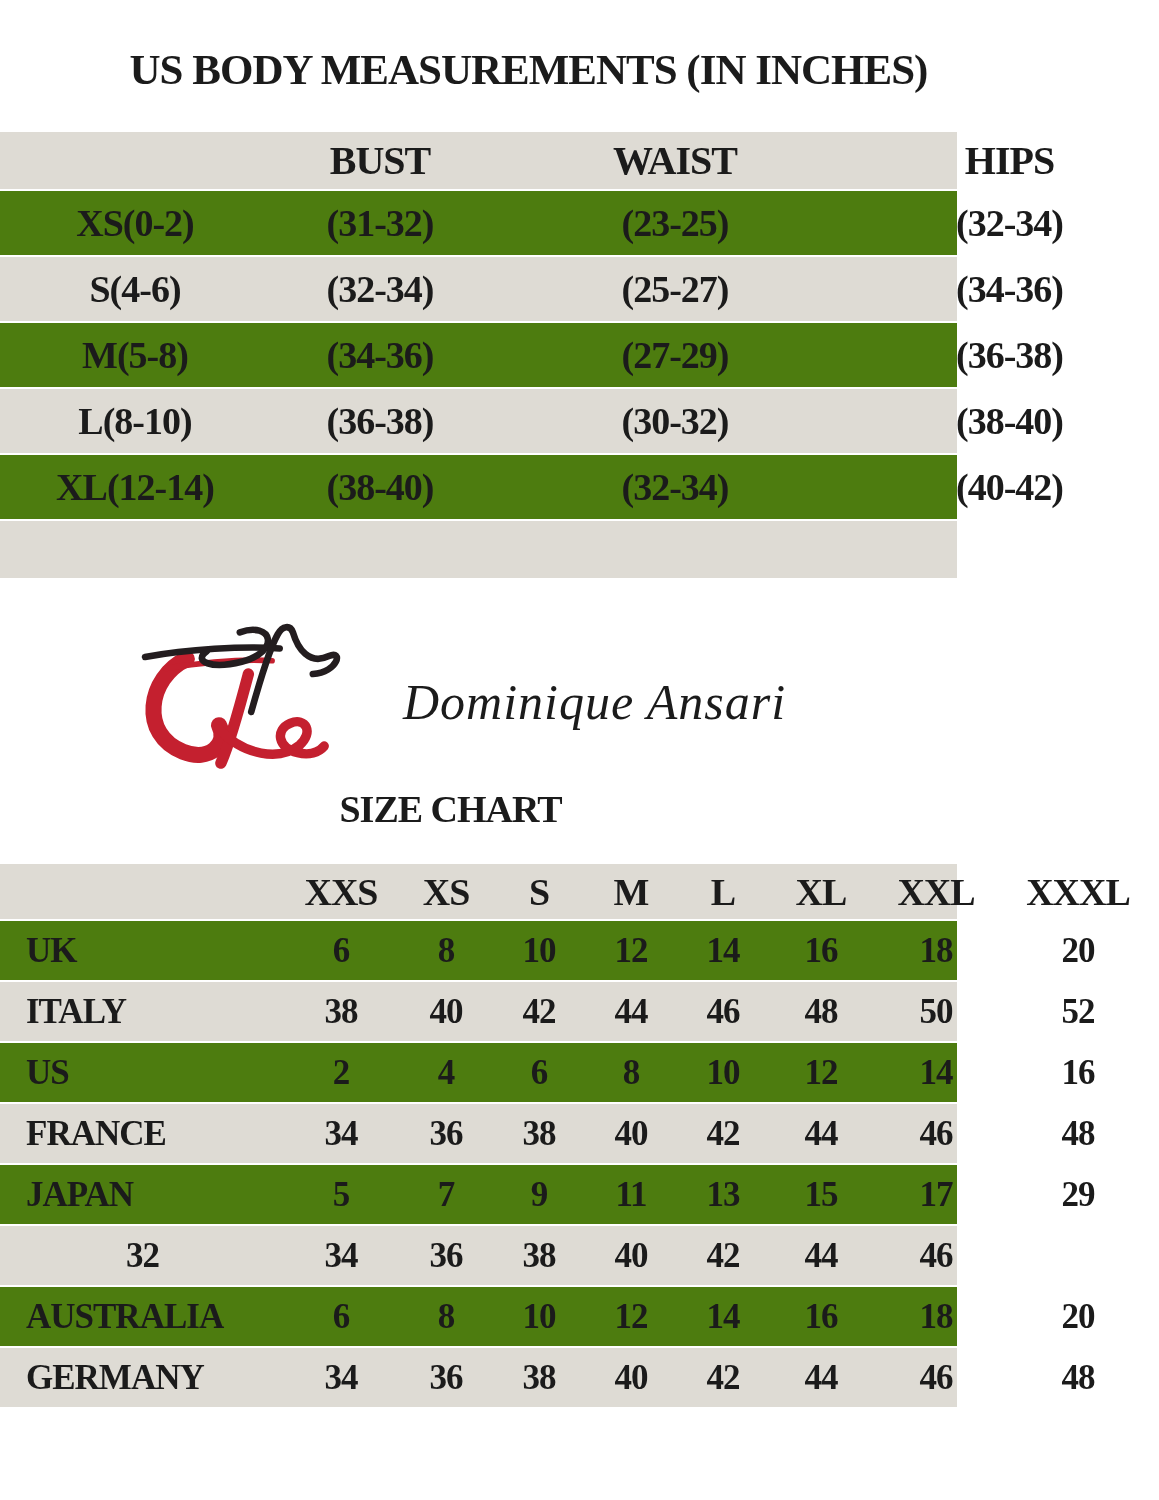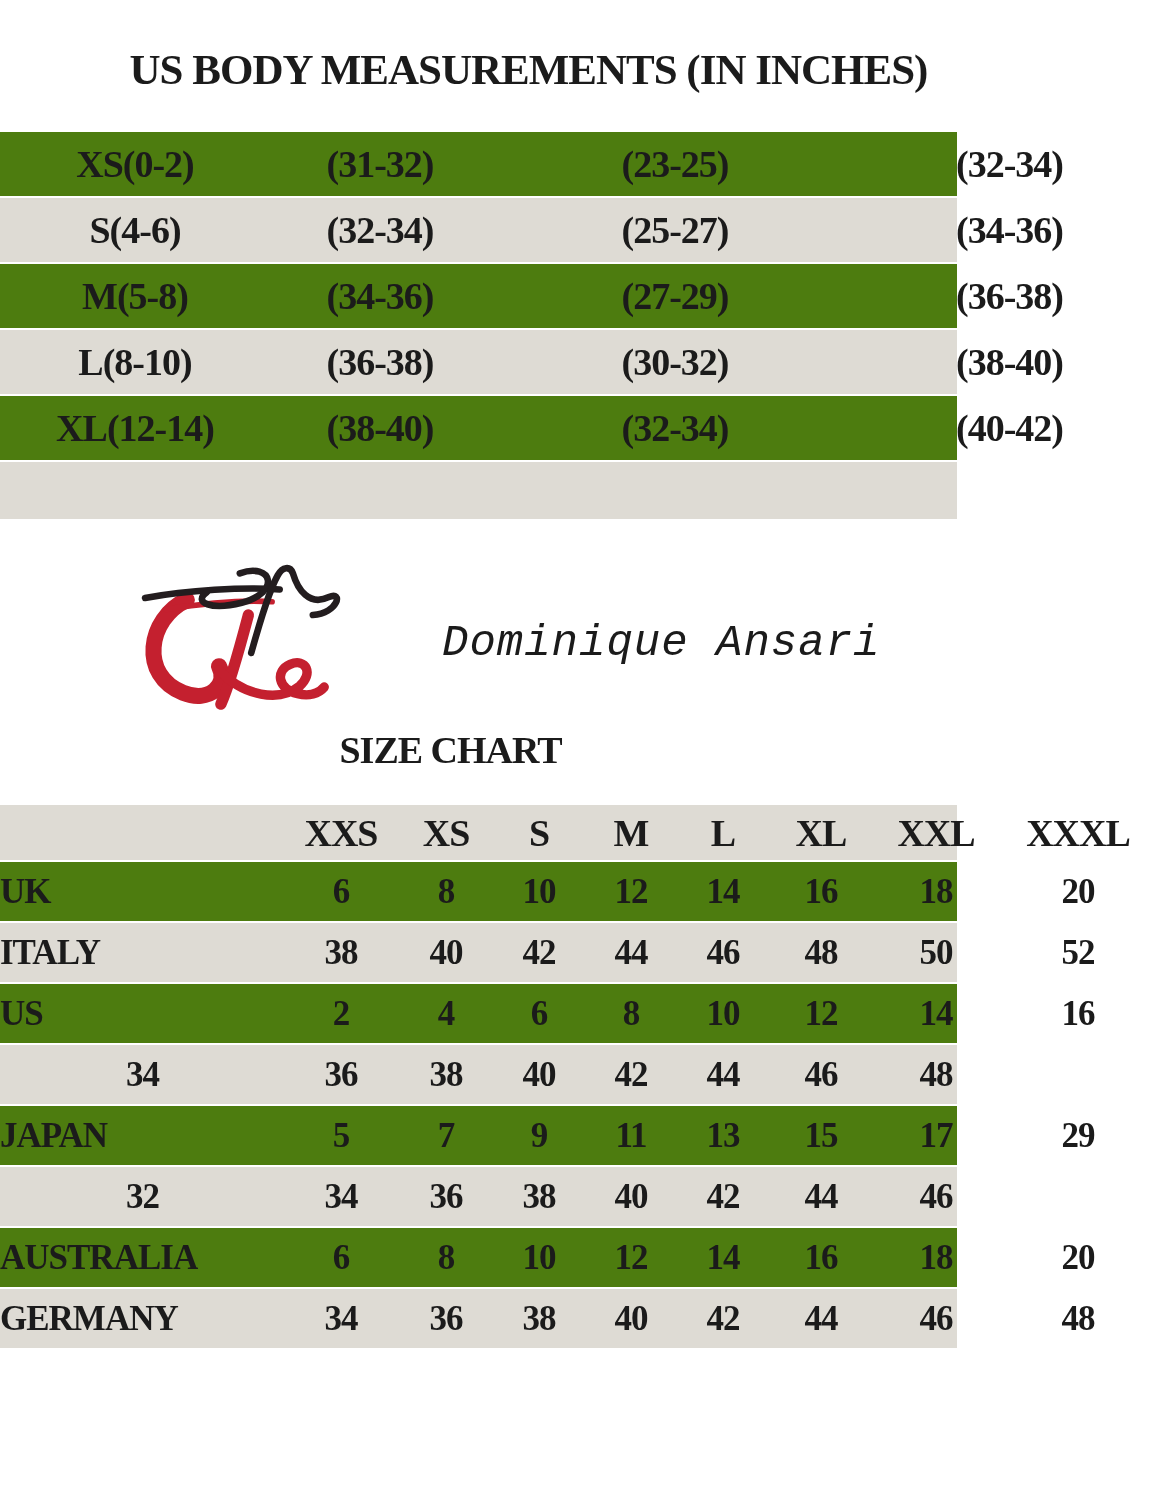--- a/index.html
+++ b/index.html
@@ -30,53 +30,59 @@
   .white { background:#4d7c0f; }
   .spacer1 { height:57px; }
 
   
   .brandrow {
     margin-top:40px; padding-left:128px;
     display:flex; align-items:center; height:168px;
   }
   .brandlogo { width:218px; height:166px; flex:0 0 auto; }
   .brandname {
-    margin-left:96px; font-style:italic; font-weight:normal;
-    font-family:Liberation Mono, monospace;
-    font-size:44px; line-height:90px; white-space:nowrap;
+    margin-left:57px; font-style:italic; font-weight:normal;
+    font-family:Liberation Serif, serif;
+    font-size:50px; line-height:90px; white-space:nowrap;
     letter-spacing:1px;
   }
 
   
   .title2 {
     margin:0; font-size:38px; line-height:46px; font-weight:bold;
     letter-spacing:-1px; text-align:center;
     transform:translateX(-28px);
   }
 
   
   .t2 { margin-top:32px; }
   .t2 .row {
     display:grid;
     grid-template-columns:285px 112px 98px 88px 96px 88px 108px 122px 162px;
     align-items:center; height:59px;
   }
   .t2 .hdr { height:55px; }
   .t2 .cell { text-align:center; font-weight:bold; font-size:35px; letter-spacing:-1px; }
   .t2 .hdr .cell { font-size:38px; }
-  .t2 .lbl { text-align:left; }
+  .t2 .lbl { text-align:left; padding-left:26px; }
 </style>
 </head>
 <body>
 
 <div class="page">
 
   <h1 class="title1">US BODY MEASUREMENTS (IN INCHES)</h1>
 
   <div class="t1">
+    <div class="row hdr gray">
+      <div class="cell"></div>
+      <div class="cell">BUST</div>
+      <div class="cell">WAIST</div>
+      <div class="cell">HIPS</div>
+    </div>
 
     <div class="row white">
       <div class="cell">XS(0-2)</div>
       <div class="cell">(31-32)</div>
       <div class="cell">(23-25)</div>
       <div class="cell">(32-34)</div>
     </div>
     <div class="row gray">
       <div class="cell">S(4-6)</div>
       <div class="cell">(32-34)</div>
@@ -165,20 +171,21 @@
       <div class="cell">2</div>
       <div class="cell">4</div>
       <div class="cell">6</div>
       <div class="cell">8</div>
       <div class="cell">10</div>
       <div class="cell">12</div>
       <div class="cell">14</div>
       <div class="cell">16</div>
     </div>
     <div class="row gray">
+      <div class="cell lbl">FRANCE</div>
       <div class="cell">34</div>
       <div class="cell">36</div>
       <div class="cell">38</div>
       <div class="cell">40</div>
       <div class="cell">42</div>
       <div class="cell">44</div>
       <div class="cell">46</div>
       <div class="cell">48</div>
     </div>
     <div class="row white">

